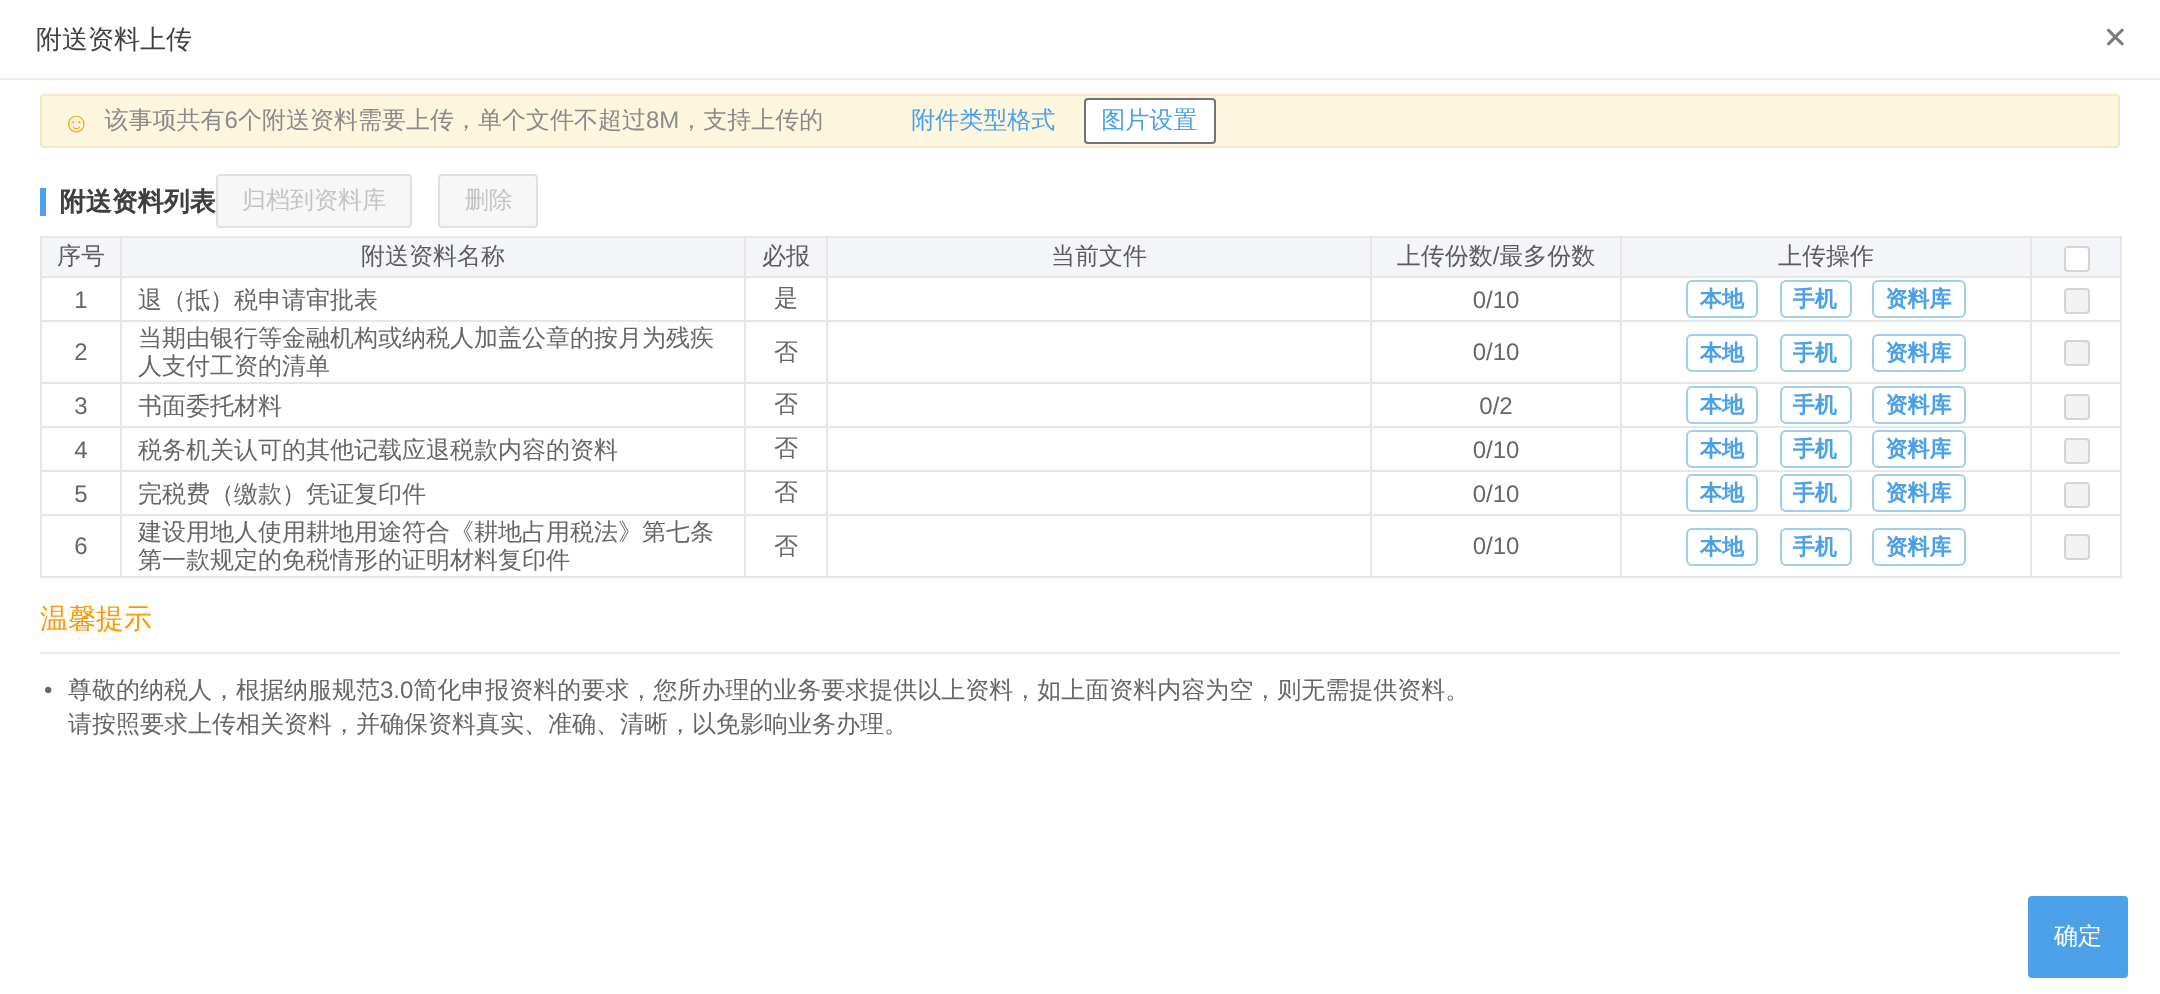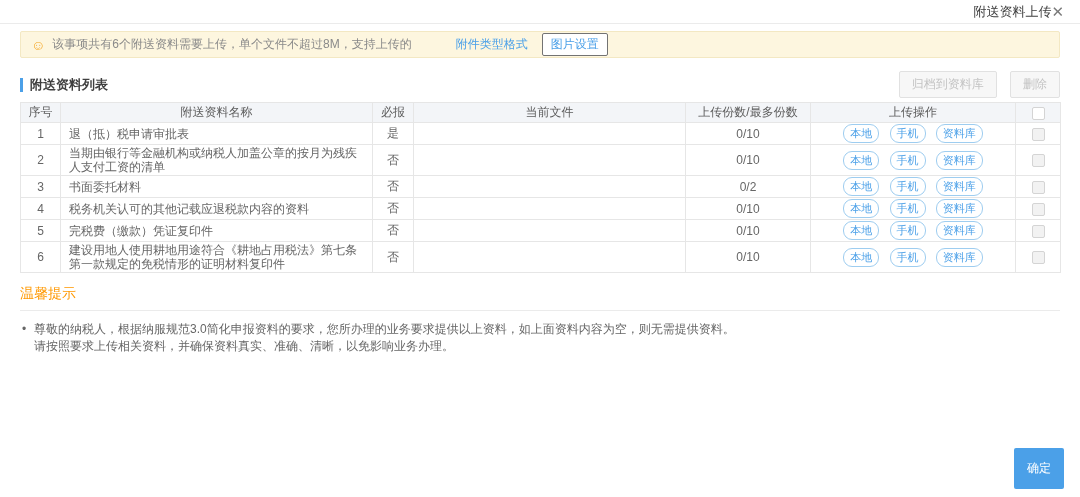--- a/index.html
+++ b/index.html
@@ -3,57 +3,57 @@
 <meta charset="utf-8">
 <style>
   * { margin:0; padding:0; box-sizing:border-box; }
   html,body { width:1080px; height:497px; overflow:hidden; }
   body {
     font-family:"Liberation Sans","DejaVu Sans",sans-serif;
     background:#fff; color:#666; font-size:12px; position:relative;
   }
   
   .modal-header {
-    height:24px; display:flex; align-items:center; justify-content:flex-end;
+    height:40px; display:flex; align-items:center; justify-content:space-between;
     padding:0 16px 0 18px; border-bottom:1px solid #ebebeb;
   }
   .modal-title { font-size:13px; color:#404040; }
   .close-btn { color:#7a7a7a; font-size:15px; cursor:pointer; line-height:1; }
   .content { padding:0 20px; }
   
   .notice {
     margin-top:7px; background:#fdf6df; border:1px solid #f3e8c3; border-radius:2px;
     height:27px; display:flex; align-items:center; padding:0 10px; color:#8a8a8a;
   }
   .smiley { color:#f5a623; font-size:14px; margin-right:7px; line-height:1; }
   .notice-link { color:#4ba0e8; margin-left:4px; cursor:pointer; text-decoration:none;padding-left:40px; }
   .pic-setting {
     margin-left:14px; background:#fff; border:1px solid #737373; color:#4ba0e8;
     border-radius:2px; font-size:12px; padding:2px 8px; cursor:pointer;
   }
   
-  .section-bar { margin-top:13px; display:flex; align-items:center; justify-content:space-between; }
+  .section-bar { margin-top:13px; display:flex; align-items:center; }
   .section-title {
     font-size:13px; font-weight:bold; color:#3f3f3f;
     border-left:3px solid #4ba0e8; padding-left:7px; line-height:14px;
   }
   .gray-btn {
     background:#f7f7f7; border:1px solid #e1e1e1; color:#c3c3c3;
     border-radius:2px; font-size:12px; padding:4px 12px; cursor:pointer;
   }
   .gray-btn + .gray-btn { margin-left:10px; }
   
   table { width:100%; border-collapse:collapse; margin-top:4px; table-layout:fixed; }
   th, td { border:1px solid #e6e6e6; font-weight:normal; font-size:12px; }
   th { background:#f3f5f8; color:#5c5c5c; height:19px; padding:1px 4px; }
   td { color:#666; height:20px; padding:1px 6px; text-align:center; background:#fff; }
   td.name-cell { text-align:left; padding:1px 8px; line-height:14px; }
   .op-btn {
-    background:#fff; border:1px solid #9ecdf0; color:#4ba0e8; border-radius:9px;
-    font-size:11px; padding:1px 6px; cursor:pointer;
+    background:#fff; border:1px solid #9ecdf0; color:#4ba0e8; border-radius:3px;
+    font-size:11px; padding:1px 6px; cursor:pointer;font-weight:bold;
   }
   .op-btn + .op-btn { margin-left:7px; }
   .cb {
     display:inline-block; width:13px; height:13px; border:1px solid #d4d4d4;
     border-radius:2px; background:#fff; vertical-align:middle; cursor:pointer;
   }
   td .cb { background:#f2f2f2; }
   
   .tips { margin-top:12px; }
   .tips-title { color:#ff9800; font-size:14px; }

